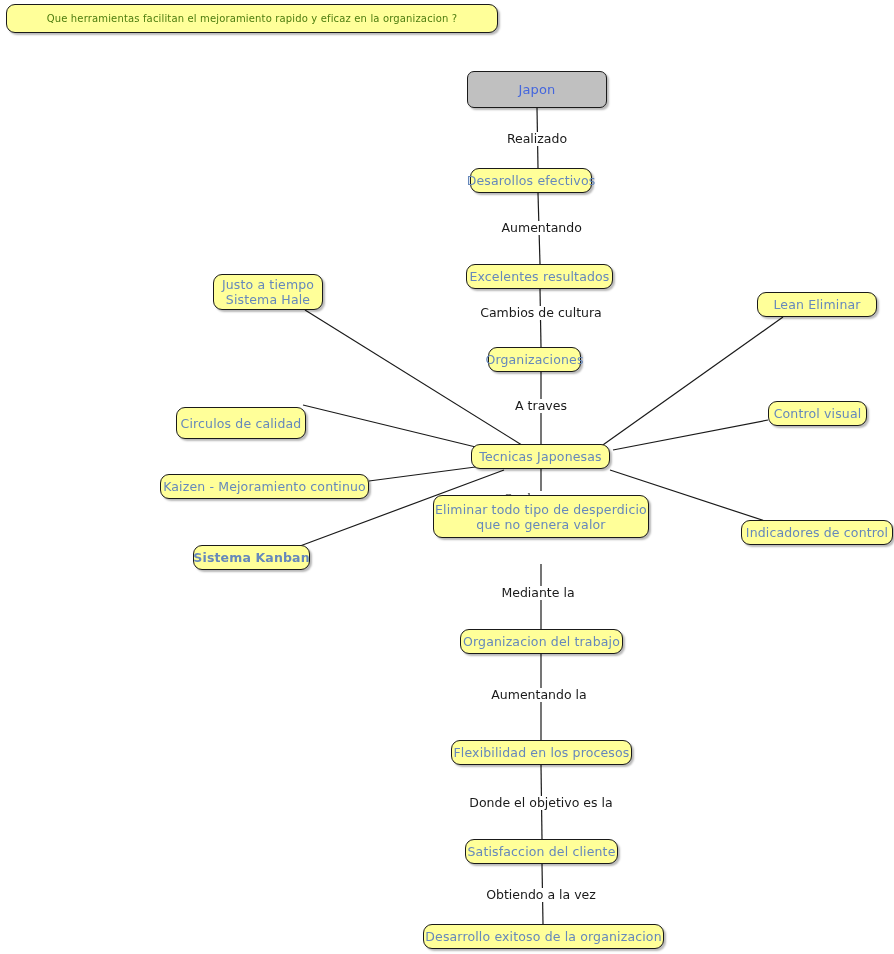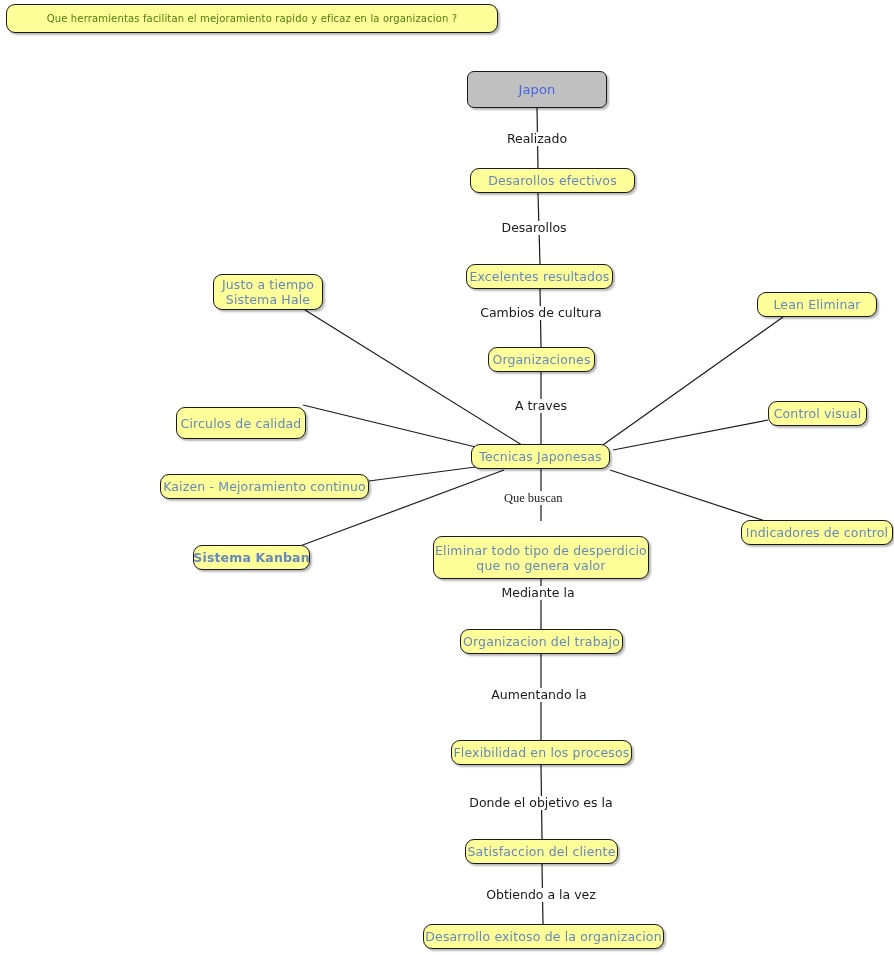--- a/index.html
+++ b/index.html
@@ -83,42 +83,42 @@
       <line x1="765" y1="521" x2="610" y2="470" stroke="#1a1a1a" stroke-width="1.2"></line>
       <line x1="541" y1="469" x2="541" y2="521" stroke="#1a1a1a" stroke-width="1.2"></line>
       <line x1="541" y1="564" x2="541" y2="629" stroke="#1a1a1a" stroke-width="1.2"></line>
       <line x1="541" y1="654" x2="541" y2="740" stroke="#1a1a1a" stroke-width="1.2"></line>
       <line x1="541" y1="765" x2="542" y2="839" stroke="#1a1a1a" stroke-width="1.2"></line>
       <line x1="542" y1="864" x2="543" y2="924" stroke="#1a1a1a" stroke-width="1.2"></line>
     </svg>
 
   <div id="node-layer">
       <div class="node gray" style="left: 467px; top: 71px; width: 140px; height: 37px;">Japon</div>
-      <div class="node" style="left: 470px; top: 168px; width: 165px; height: 25px;">Desarollos efectivos</div>
+      <div class="node" style="left: 470px; top: 168px; width: 122px; height: 25px;">Desarollos efectivos</div>
       <div class="node" style="left: 466px; top: 264px; width: 147px; height: 25px;">Excelentes resultados</div>
-      <div class="node" style="left: 488px; top: 347px; width: 107px; height: 25px;">Organizaciones</div>
+      <div class="node" style="left: 488px; top: 347px; width: 93px; height: 25px;">Organizaciones</div>
       <div class="node" style="left: 471px; top: 444px; width: 139px; height: 25px;">Tecnicas Japonesas</div>
       <div class="node" style="left: 213px; top: 274px; width: 110px; height: 36px;">Justo a tiempo
 Sistema Hale</div>
       <div class="node" style="left: 176px; top: 386px; width: 130px; height: 32px; margin-top: 21px;">Circulos de calidad</div>
       <div class="node" style="left: 160px; top: 474px; width: 209px; height: 25px;">Kaizen - Mejoramiento continuo</div>
       <div class="node" style="left: 193px; top: 545px; width: 117px; height: 25px; font-weight: bold;">Sistema Kanban</div>
       <div class="node" style="left: 757px; top: 292px; width: 120px; height: 25px;">Lean Eliminar</div>
       <div class="node" style="left: 768px; top: 401px; width: 99px; height: 25px;">Control visual</div>
       <div class="node" style="left: 741px; top: 520px; width: 152px; height: 25px;">Indicadores de control</div>
-      <div class="node" style="left: 433px; top: 536px; width: 216px; height: 43px;">Eliminar todo tipo de desperdicio
+      <div class="node" style="left: 433px; top: 495px; width: 216px; height: 43px;">Eliminar todo tipo de desperdicio
 que no genera valor</div>
       <div class="node" style="left: 460px; top: 629px; width: 163px; height: 25px;">Organizacion del trabajo</div>
       <div class="node" style="left: 451px; top: 740px; width: 181px; height: 25px;">Flexibilidad en los procesos</div>
       <div class="node" style="left: 465px; top: 839px; width: 153px; height: 25px;">Satisfaccion del cliente</div>
       <div class="node" style="left: 423px; top: 924px; width: 241px; height: 25px;">Desarrollo exitoso de la organizacion</div>
     </div>
   <div id="label-layer">
       <div class="edge-label" style="left: 503.883px; top: 132px;">Realizado</div>
-      <div class="edge-label" style="left: 498.516px; top: 221px;">Desarollos</div>
+      <div class="edge-label" style="left: 498.516px; top: 221px;">Aumentando</div>
       <div class="edge-label" style="left: 477.195px; top: 306px;">Cambios de cultura</div>
       <div class="edge-label" style="left: 512.086px; top: 399px;">A traves</div>
       <div class="edge-label" style="left: 500.875px; top: 491px; font-family: Liberation Serif, serif;">Que buscan</div>
       <div class="edge-label" style="left: 498.414px; top: 586px;">Mediante la</div>
       <div class="edge-label" style="left: 488.281px; top: 688px;">Aumentando la</div>
       <div class="edge-label" style="left: 466.305px; top: 796px;">Donde el objetivo es la</div>
       <div class="edge-label" style="left: 483.141px; top: 888px;">Obtiendo a la vez</div>
     </div>
 
   <div class="node title" id="title-box" style="left: 6px; top: 4px; width: 492px; height: 29px;">Que herramientas facilitan el mejoramiento rapido y eficaz en la organizacion ?</div>

